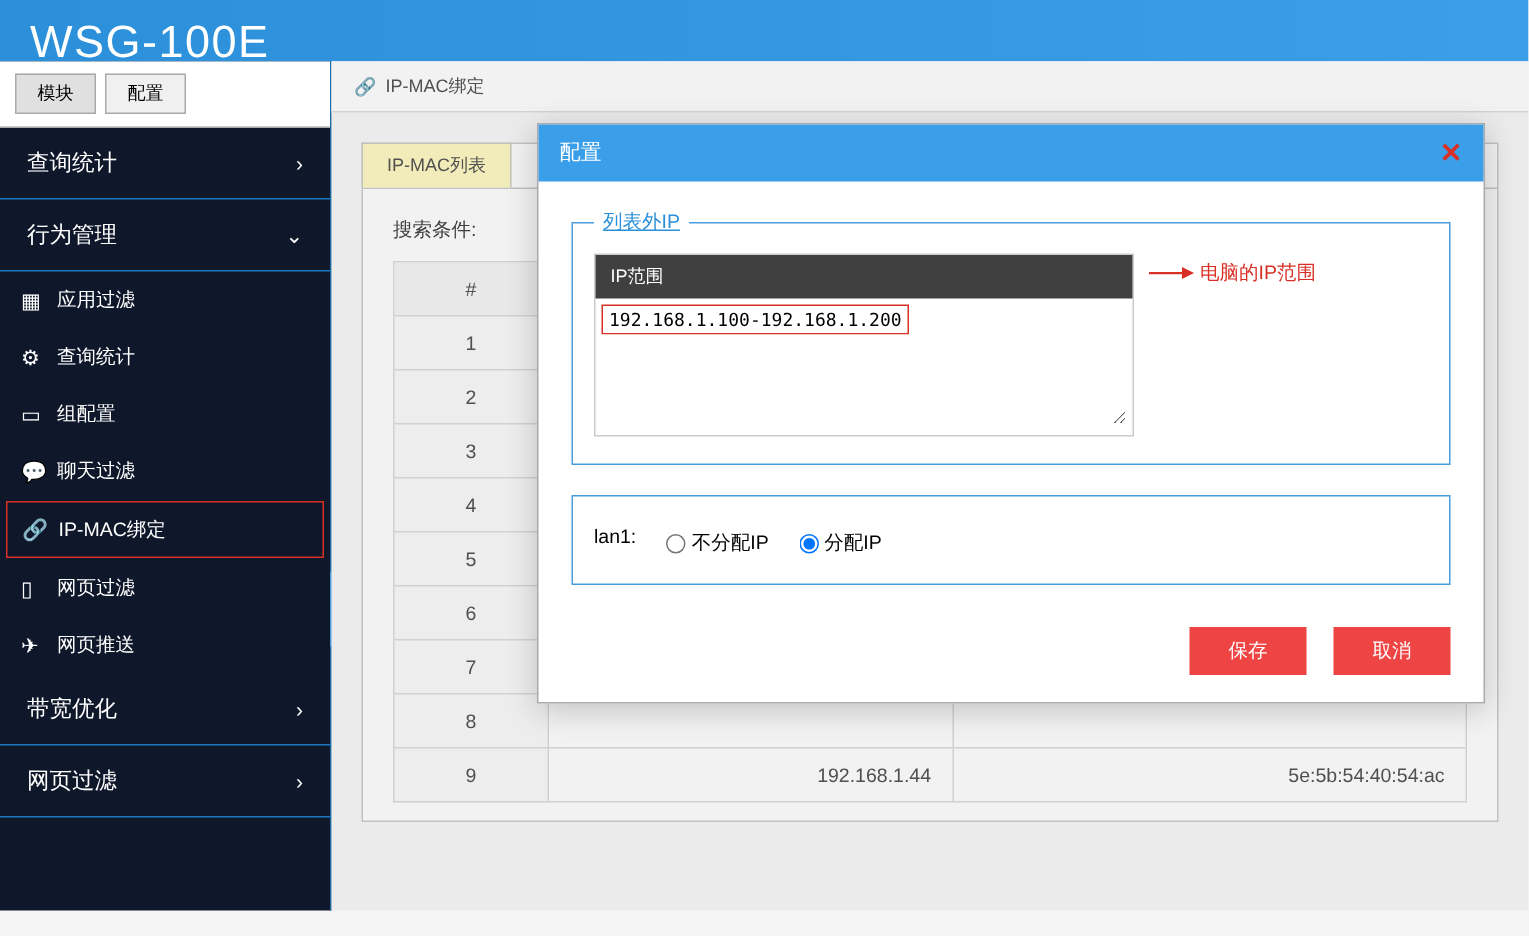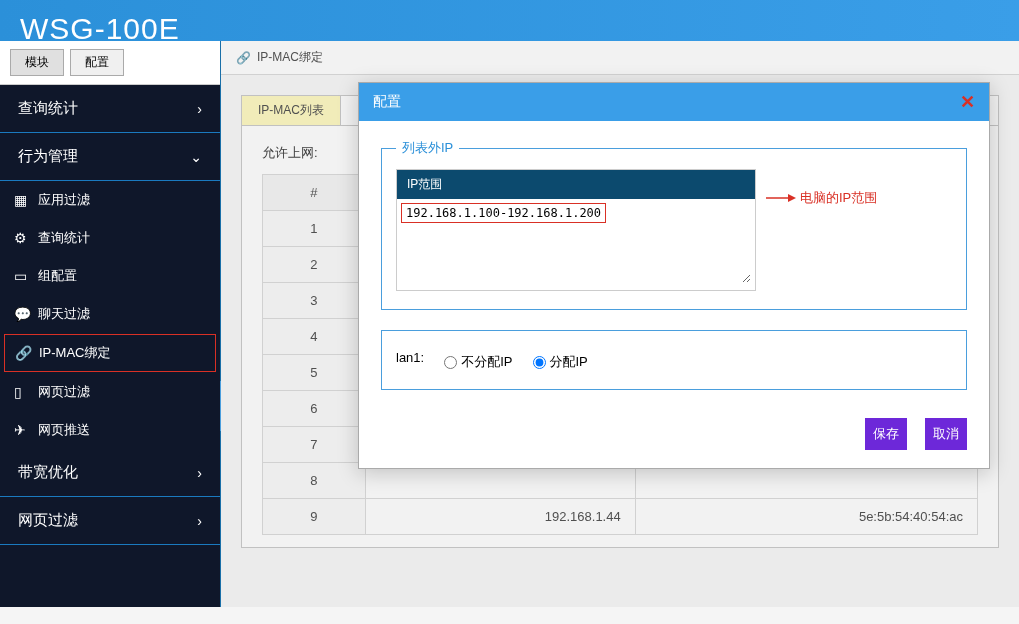--- a/index.html
+++ b/index.html
@@ -166,62 +166,63 @@
     
     fieldset {
       border: 1px solid #4a9edd;
       padding: 12px 14px 18px 14px;
       margin-bottom: 20px;
     }
     fieldset legend {
       color: #2b90d9;
       padding: 0 6px;
       font-size: 13px;
+      text-decoration: underline;
     }
     .radio-row { display: flex; align-items: center; gap: 4px; flex-wrap: wrap; margin-bottom: 12px; }
     .radio-row label { display: inline-flex; align-items: center; gap: 4px; margin-right: 20px; cursor: pointer; }
     .radio-highlighted { border: 1px solid #d93025; padding: 4px 8px; }
     
     .ip-range-box {
       border: 1px solid #ccc;
     }
     .ip-range-header {
-      background: #0c4a6e;
+      background: #404040;
       color: #fff;
       padding: 6px 10px;
       font-size: 12px;
     }
     .ip-range-textarea {
       width: 100%;
       height: 90px;
       border: none;
       padding: 6px;
       resize: both;
       font-size: 12px;
       font-family: monospace;
     }
     .ip-range-row { display: flex; align-items: flex-start; gap: 10px; }
     .ip-highlight { border: 1px solid #d93025; padding: 2px 4px; display: inline-block; font-family: monospace; font-size: 12px; }
-    .arrow-note { color: #d93025; font-size: 13px; display: flex; align-items: center; gap: 4px; margin-top: 20px; }
+    .arrow-note { color: #d93025; font-size: 13px; display: flex; align-items: center; gap: 4px; margin-top: 4px; }
     .arrow-svg { width: 30px; height: 14px; }
     
     .lan-row { display: flex; align-items: center; gap: 20px; }
     .lan-row label { display: inline-flex; align-items: center; gap: 4px; cursor: pointer; margin-top: 10px; }
     
     .modal-footer {
       display: flex;
       justify-content: flex-end;
       gap: 18px;
       padding-top: 8px;
     }
     .modal-footer button {
-      background: #6d28d9;
+      background: #ef4444;
       color: #fff;
       border: none;
-      padding: 7px 8px;
+      padding: 7px 26px;
       font-size: 13px;
       cursor: pointer;
     }
     
     input[type="radio"] { cursor: pointer; }
   </style>
 </head>
 <body>
 
 <div class="header">
@@ -288,21 +289,21 @@
   <div class="main">
     <div class="breadcrumb">
       <span class="link-icon">🔗</span>
       <span>IP-MAC绑定</span>
     </div>
 
     <div class="content-panel">
       <div class="panel-tab">IP-MAC列表</div>
       <div class="panel-body">
         <div class="search-row">
-          <span>允许上网:</span>
+          <span>搜索条件:</span>
         </div>
         <table class="data">
           <tbody>
               <tr>
                 <th>#</th>
                 <th></th>
                 <th></th>
               </tr>
           <tr>
                 <td class="num">1</td>

